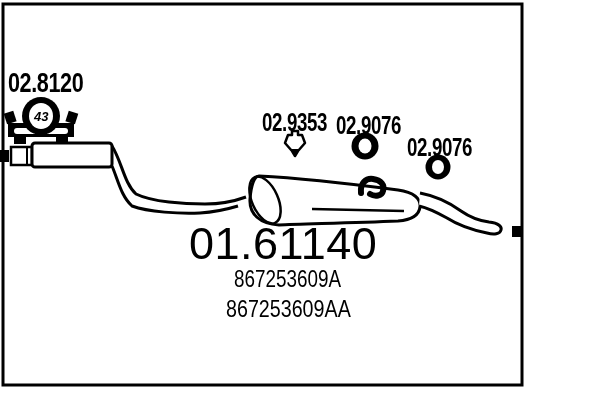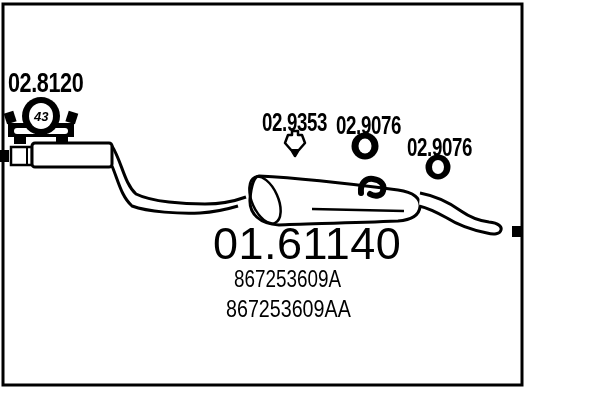--- a/index.html
+++ b/index.html
@@ -13,21 +13,21 @@
     font-family:"Liberation Sans",sans-serif;font-weight:bold;
     transform-origin:0 0;letter-spacing:-0.5px;
   }
   .callout-sm{font-size:26px;transform:scaleX(0.72);}
   #label-clamp{left:8px;top:70px;font-size:27px;transform:scaleX(0.80);}
   #label-hanger{left:262px;top:109px;}
   #label-ring1{left:336px;top:112px;}
   #label-ring2{left:407px;top:134px;}
   #main-code{
     left:189px;top:221px;font-size:45px;font-weight:400;
-    letter-spacing:0.5px;transform:none;margin-left:24px;
+    letter-spacing:0.5px;transform:none;
   }
   #oem-1{left:234px;top:268px;font-size:23px;font-weight:400;transform:scaleX(0.82);letter-spacing:0;}
   #oem-2{left:226px;top:297px;font-size:24px;font-weight:400;transform:scaleX(0.82);letter-spacing:0;}
   .badge43{
     font-family:"Liberation Sans",sans-serif;font-size:13px;
     font-weight:bold;font-style:italic;fill:#000;
   }
 </style>
 </head>
 <body>

